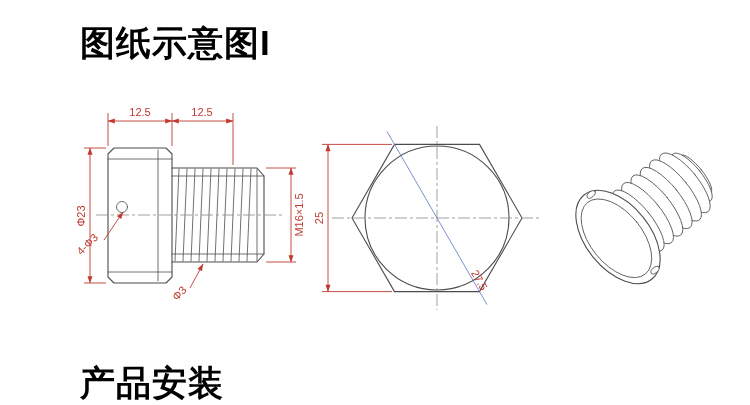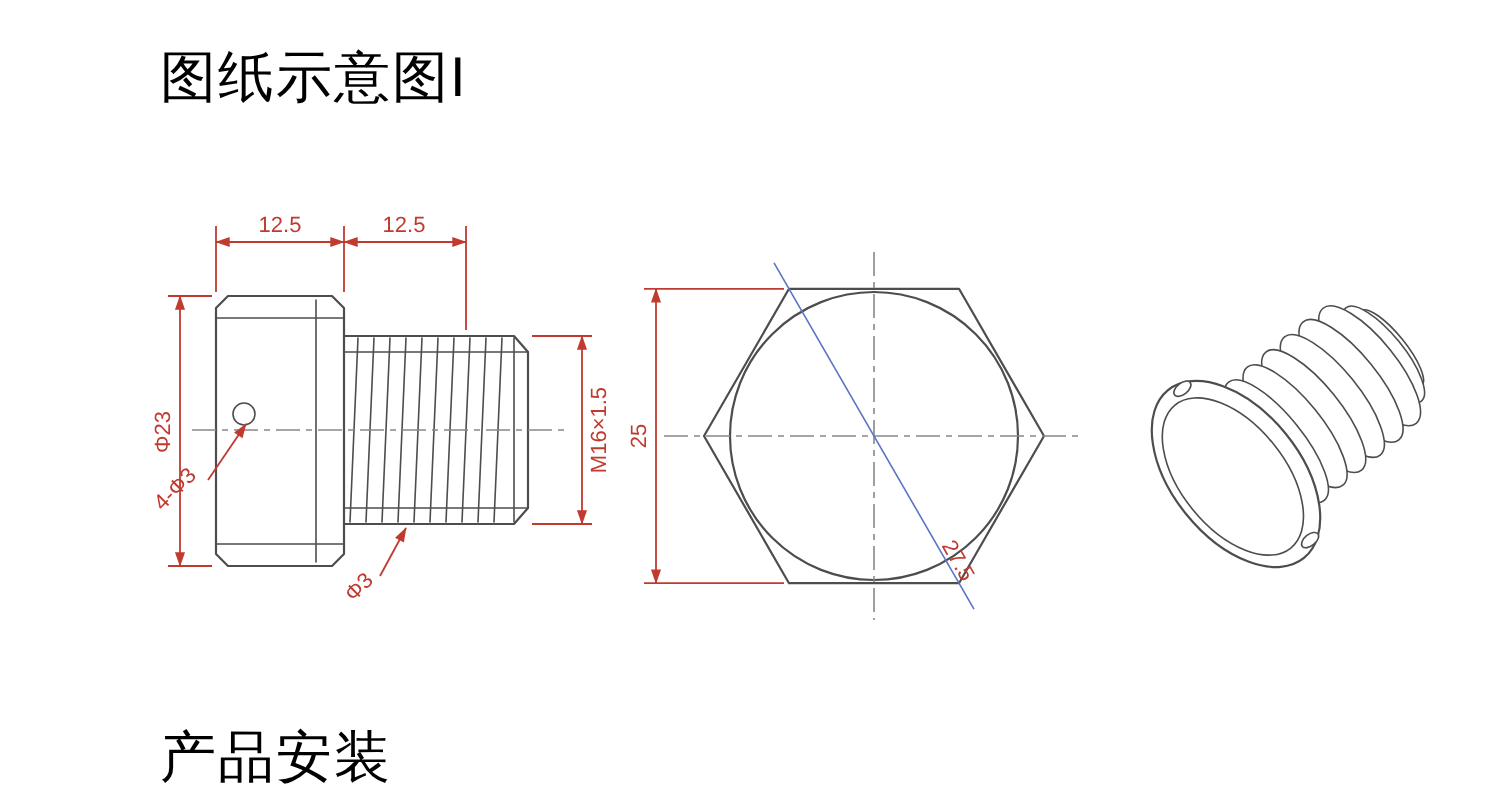--- a/index.html
+++ b/index.html
@@ -1,18 +1,18 @@
 <!DOCTYPE html>
 <html><head>
 <meta charset="utf-8">
 <style>
   *{margin:0;padding:0;box-sizing:border-box}
   html,body{width:750px;height:405px;background:#fff;overflow:hidden}
   body{position:relative;font-family:"Liberation Sans",sans-serif}
-  .title{position:absolute;left:80px;font-weight:400;font-size:28px;color:#000;letter-spacing:1px;white-space:nowrap}
+  .title{position:absolute;left:80px;font-weight:700;font-size:35px;color:#000;letter-spacing:1px;white-space:nowrap}
   #title-top{top:20px}
   #title-bottom{top:360px}
   svg{position:absolute;left:0;top:0}
   svg text{font-family:"Liberation Sans",sans-serif;font-size:11px}
   .outline{fill:none;stroke-width:1.1;stroke-linejoin:round;stroke-linecap:round}
   .thin{stroke-width:0.8}
   .centerline{fill:none;stroke-width:0.8;stroke-dasharray:12 3 3 3}
   .dimline{fill:none;stroke-width:0.9}
   .dimtext{font-size:11px}
 </style>

